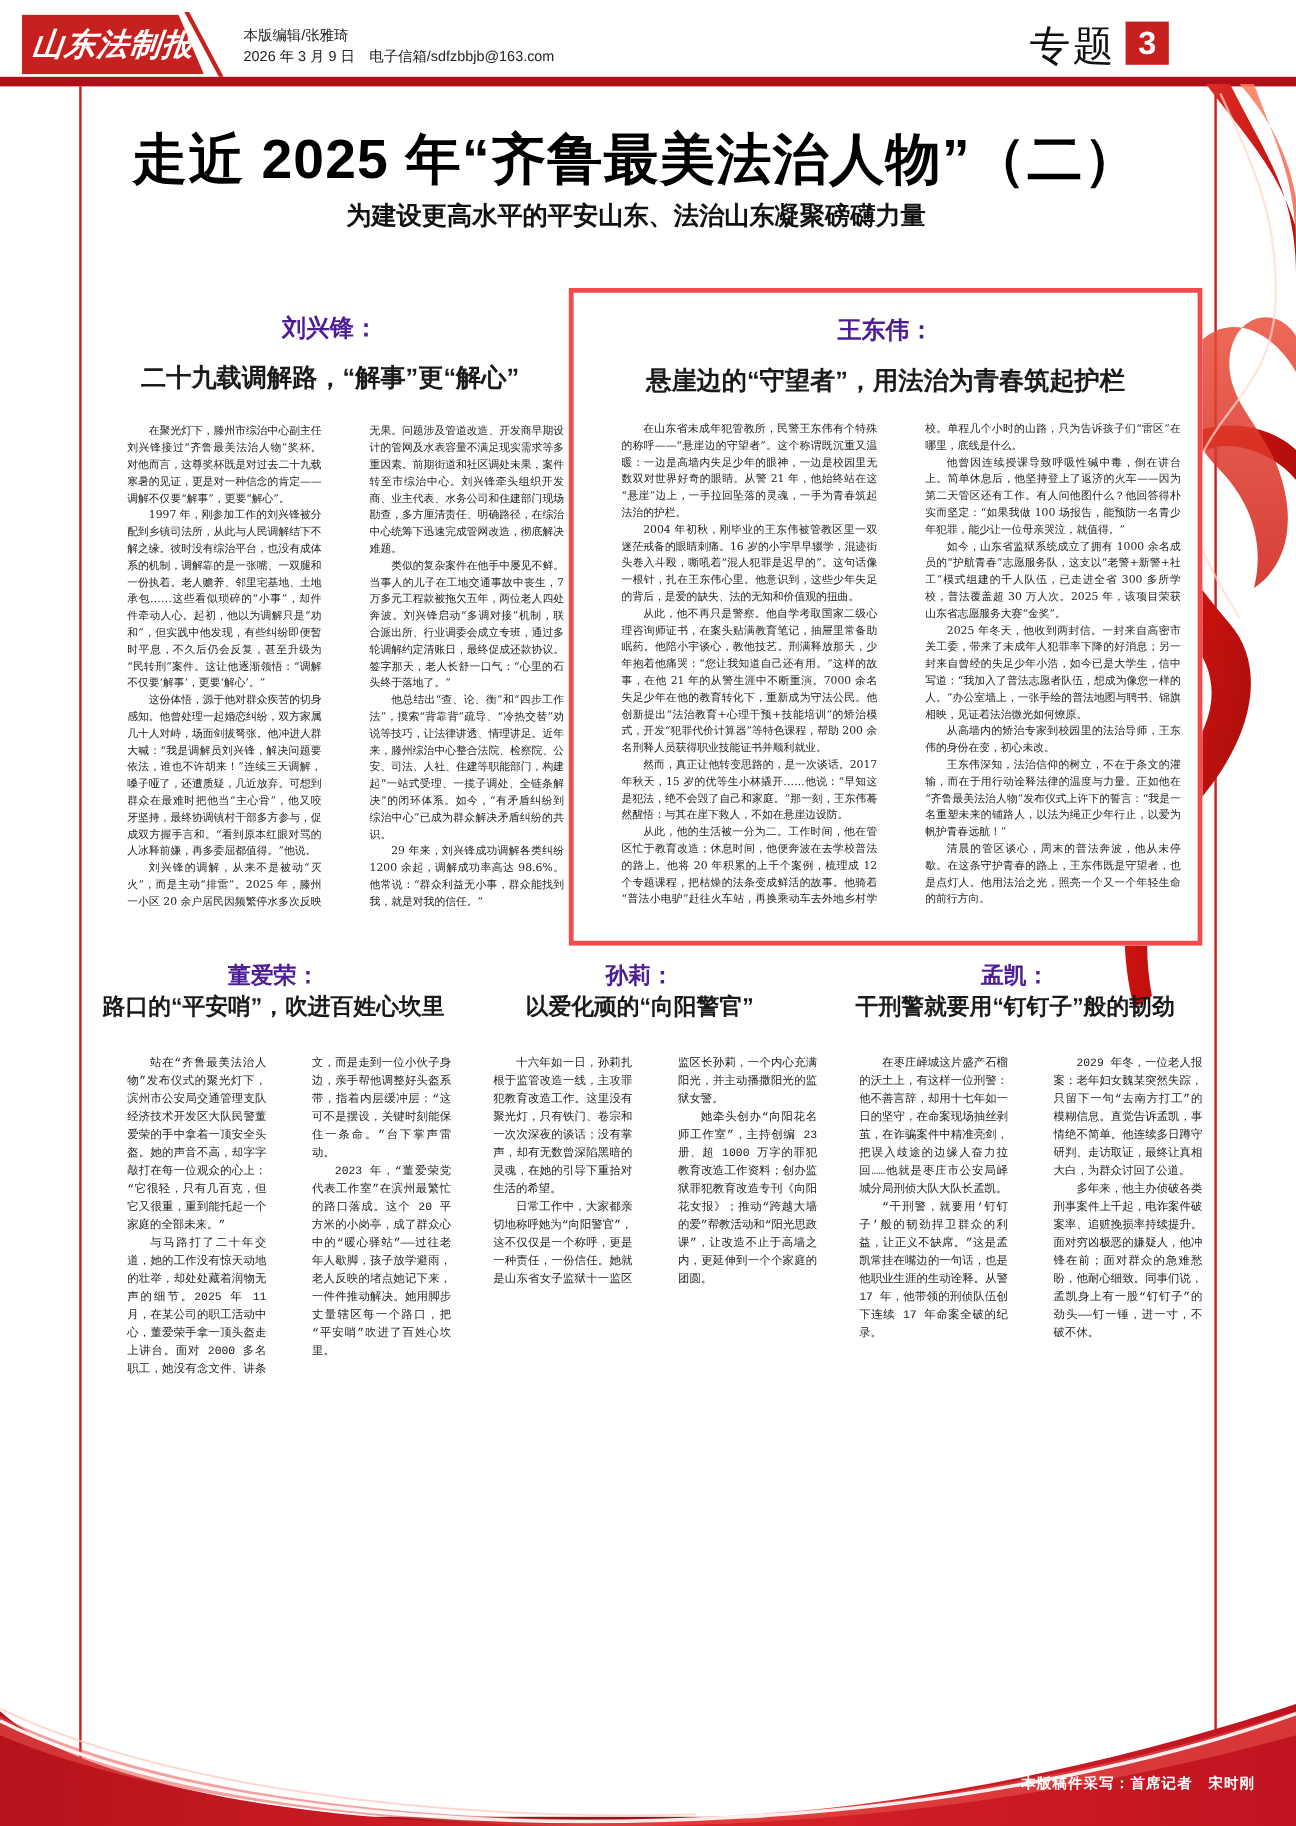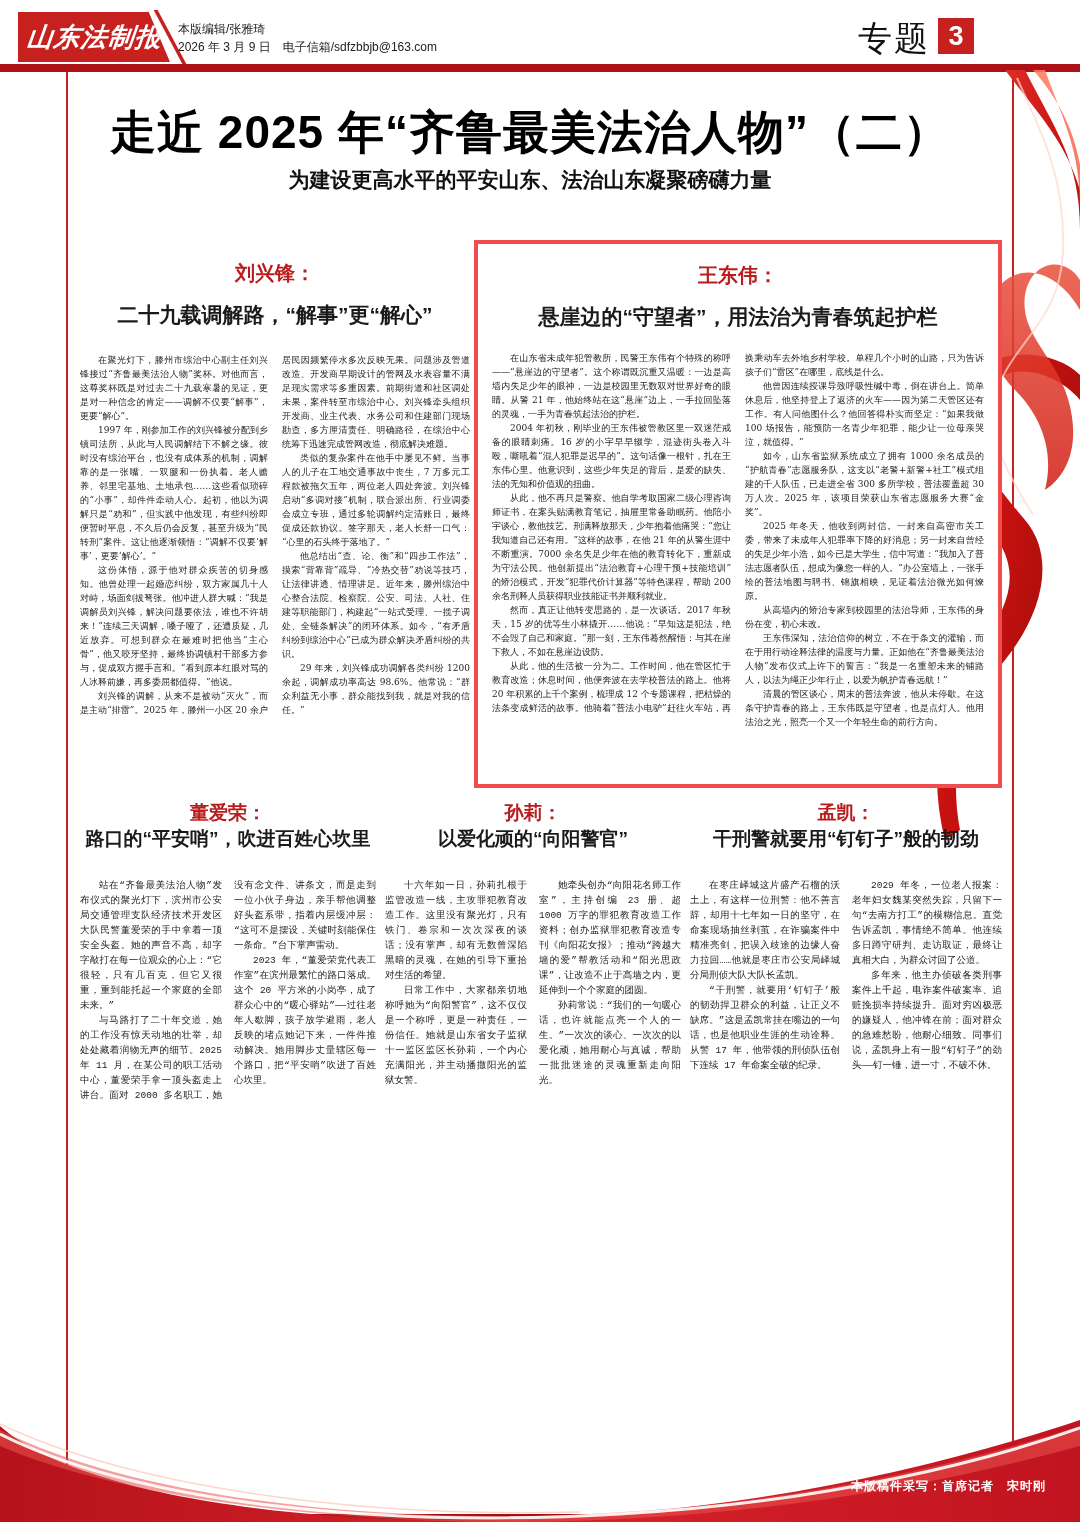--- a/index.html
+++ b/index.html
@@ -20,21 +20,21 @@
   .masthead span {
     color:#fff; font-size:26px; font-weight:bold;
     font-family:"DejaVu Serif", serif; font-style:italic;
     letter-spacing:1px; transform:skewX(-6deg); white-space:nowrap;
   }
   .masthead-slash {
     position:absolute; left:168px; top:10px; width:4px; height:54px;
     background:#c6201f; transform:skewX(28deg);
   }
   .header-info {
-    position:absolute; left:178px; top:20px;
+    position:absolute; left:203px; top:20px;
     font-family:"Liberation Sans", sans-serif;
     font-size:12px; color:#222; line-height:18px;
   }
   .section-label {
     position:absolute; right:150px; top:16px;
     font-family:"Liberation Sans", sans-serif;
     font-size:34px; color:#111; letter-spacing:2px;
   }
   .page-number {
     position:absolute; right:106px; top:18px; width:36px; height:36px;
@@ -56,30 +56,30 @@
     position:absolute; left:80px; top:166px; width:900px;
     text-align:center;
     font-family:"DejaVu Serif", serif;
     font-size:21px; font-weight:bold; color:#111;
   }
 
   
   .article { position:absolute; }
   .article .byline {
     text-align:center; font-family:"Liberation Sans", sans-serif;
-    font-weight:bold; color:#b91c1c;
+    font-weight:bold; color:#4c1d95;
   }
   .article .headline {
     text-align:center; font-family:"Liberation Sans", sans-serif;
     font-weight:bold; color:#1a1a1a;
   }
   .article .body {
     column-count:2; text-align:justify; color:#1c1c1c; overflow:hidden;
   }
-  .article .body p { text-indent:2em; }
+  .article .body p { text-indent:2em;margin-left:26px; }
 
   
   .art-liu { left:80px; top:252px; width:390px; height:536px; }
   .art-liu .byline   { font-size:20px; margin-top:8px; }
   .art-liu .headline { font-size:21px; margin-top:14px; }
   .art-liu .body { margin-top:24px; height:430px; column-gap:14px; font-size:9px; line-height:14px; }
 
   .art-wang {
     left:474px; top:240px; width:528px; height:548px;
     border:4px solid #f04e4e; background:#fff; padding:0 14px;
@@ -186,21 +186,20 @@
       </div>
   </section>
 
   <section class="article art-bottom art-sun">
     <div class="byline">孙莉：</div>
     <div class="headline">以爱化顽的“向阳警官”</div>
     <div class="body">
         <p>十六年如一日，孙莉扎根于监管改造一线，主攻罪犯教育改造工作。这里没有聚光灯，只有铁门、卷宗和一次次深夜的谈话；没有掌声，却有无数曾深陷黑暗的灵魂，在她的引导下重拾对生活的希望。</p>
         <p>日常工作中，大家都亲切地称呼她为“向阳警官”，这不仅仅是一个称呼，更是一种责任，一份信任。她就是山东省女子监狱十一监区监区长孙莉，一个内心充满阳光，并主动播撒阳光的监狱女警。</p>
         <p>她牵头创办“向阳花名师工作室”，主持创编 23 册、超 1000 万字的罪犯教育改造工作资料；创办监狱罪犯教育改造专刊《向阳花女报》；推动“跨越大墙的爱”帮教活动和“阳光思政课”，让改造不止于高墙之内，更延伸到一个个家庭的团圆。</p>
-        <p>孙莉常说：“我们的一句暖心话，也许就能点亮一个人的一生。”一次次的谈心、一次次的以爱化顽，她用耐心与真诚，帮助一批批迷途的灵魂重新走向阳光。</p>
       </div>
   </section>
 
   <section class="article art-bottom art-meng">
     <div class="byline">孟凯：</div>
     <div class="headline">干刑警就要用“钉钉子”般的韧劲</div>
     <div class="body">
         <p>在枣庄峄城这片盛产石榴的沃土上，有这样一位刑警：他不善言辞，却用十七年如一日的坚守，在命案现场抽丝剥茧，在诈骗案件中精准亮剑，把误入歧途的边缘人奋力拉回……他就是枣庄市公安局峄城分局刑侦大队大队长孟凯。</p>
         <p>“干刑警，就要用‘钉钉子’般的韧劲捍卫群众的利益，让正义不缺席。”这是孟凯常挂在嘴边的一句话，也是他职业生涯的生动诠释。从警 17 年，他带领的刑侦队伍创下连续 17 年命案全破的纪录。</p>
         <p>2029 年冬，一位老人报案：老年妇女魏某突然失踪，只留下一句“去南方打工”的模糊信息。直觉告诉孟凯，事情绝不简单。他连续多日蹲守研判、走访取证，最终让真相大白，为群众讨回了公道。</p>

